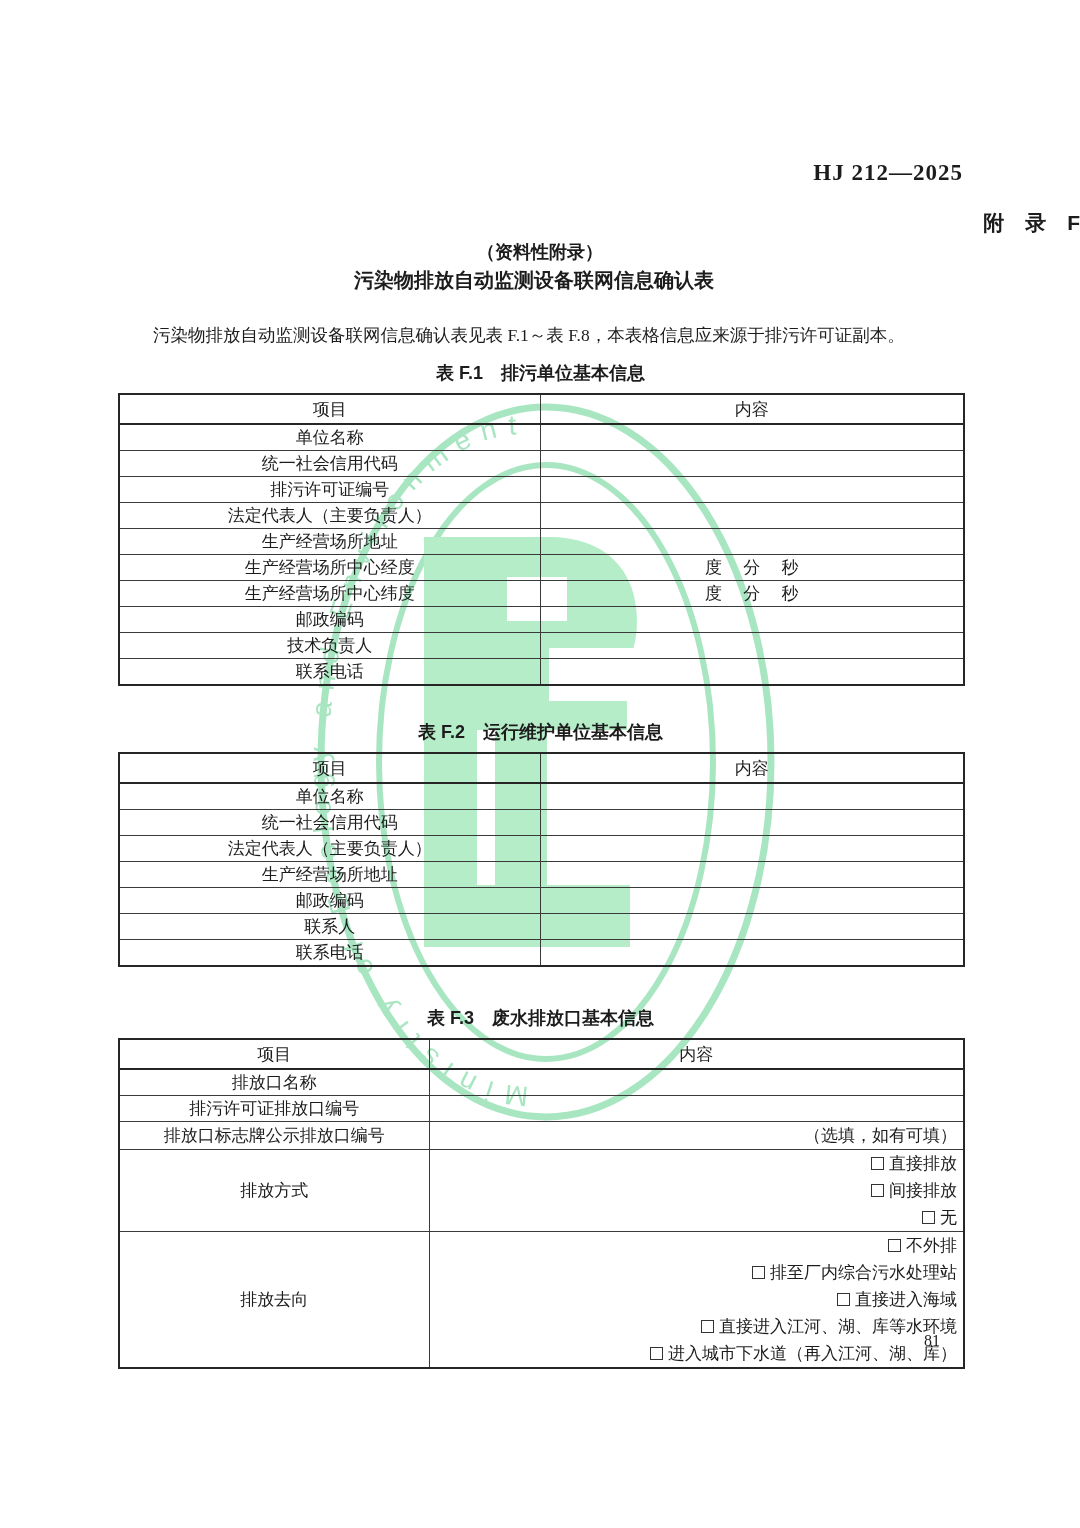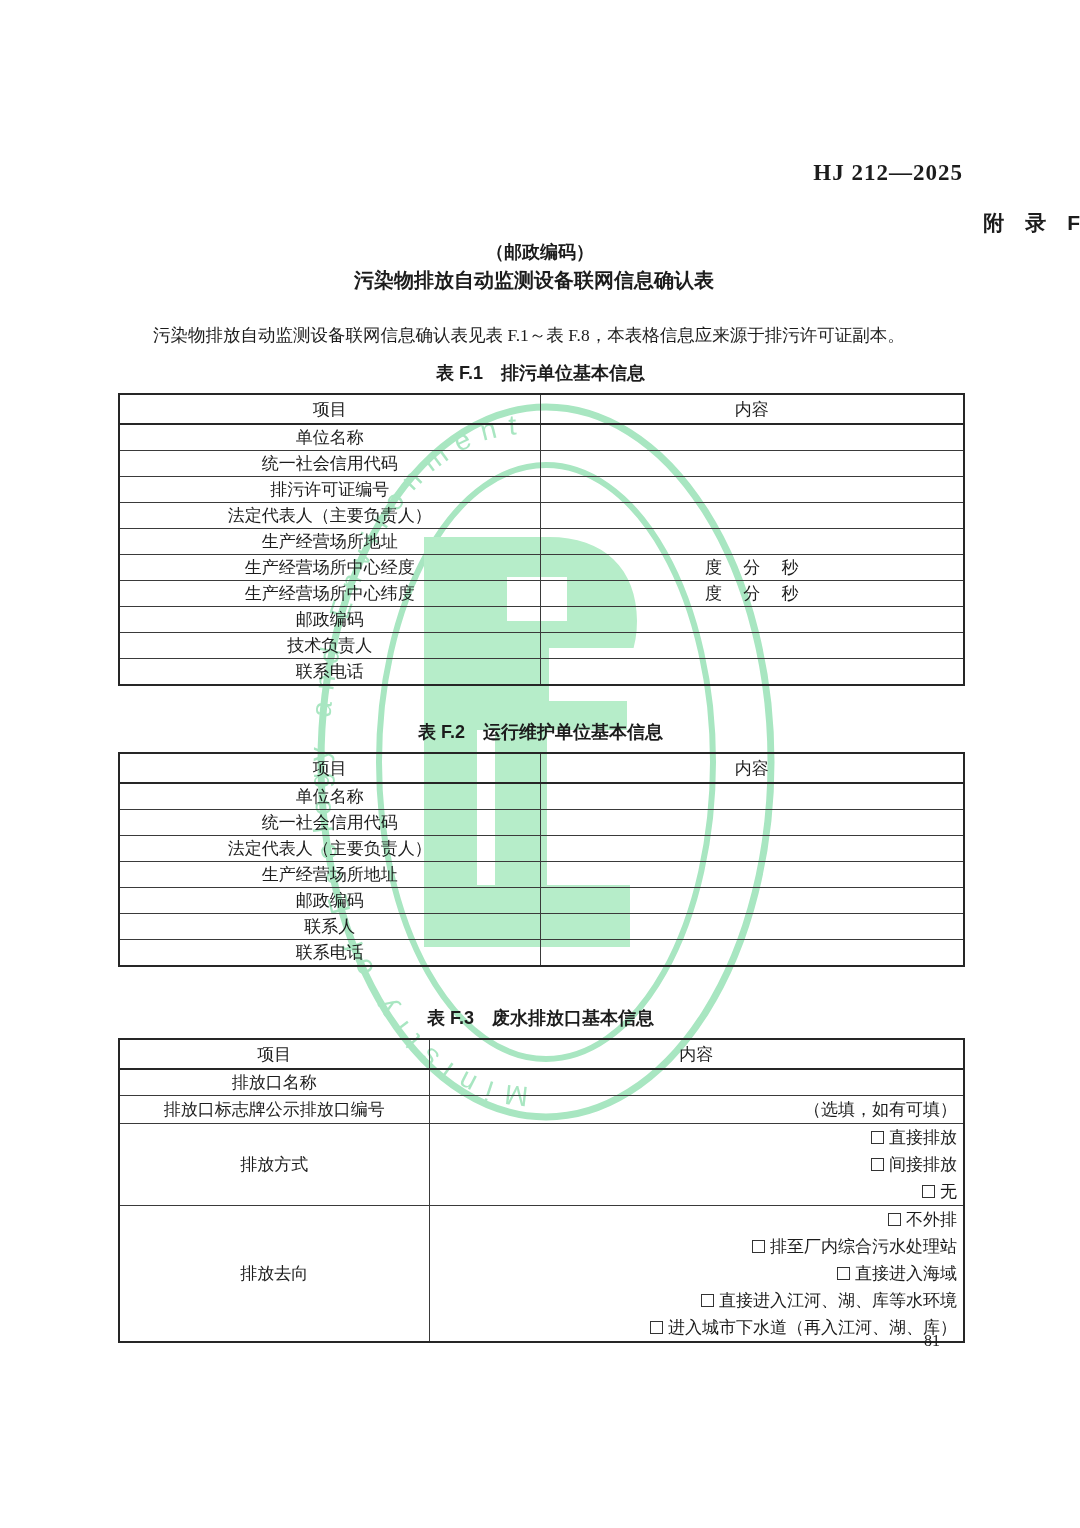--- a/index.html
+++ b/index.html
@@ -121,21 +121,21 @@
       <rect x="549" y="648" width="90" height="57" fill="#ffffff"></rect>
       <rect x="424" y="701" width="203" height="29"></rect>
       <rect x="495" y="730" width="52" height="160"></rect>
       <rect x="424" y="885" width="206" height="62"></rect>
     </g>
   </svg>
 
   <div class="doc-code">HJ 212—2025</div>
 
   <div class="h-appendix">附　录　F</div>
-  <div class="h-note">（邮政编码）</div>
+  <div class="h-note">（资料性附录）</div>
   <div class="h-sub">污染物排放自动监测设备联网信息确认表</div>
 
   <p class="intro">污染物排放自动监测设备联网信息确认表见表 F.1～表 F.8，本表格信息应来源于排污许可证副本。</p>
 
   <div class="tbl-wrap t1">
     <div class="tbl-caption">表 F.1　排污单位基本信息</div>
     <table class="info-table tbl-0">
         <colgroup>
           <col style="width: 421px;">
           <col style="width: 424px;">
@@ -249,20 +249,24 @@
             <th>项目</th>
             <th>内容</th>
           </tr>
         </thead>
         <tbody>
           <tr>
             <td class="label">排放口名称</td>
             <td class="content"></td>
           </tr>
           <tr>
+            <td class="label">排污许可证排放口编号</td>
+            <td class="content"></td>
+          </tr>
+          <tr>
             <td class="label">排放口标志牌公示排放口编号</td>
             <td class="content">
               <div class="opt-line"><span>（选填，如有可填）</span></div>
             </td>
           </tr>
           <tr>
             <td class="label">排放方式</td>
             <td class="content">
               <div class="opt-line"><span class="cb"></span><span>直接排放</span></div>
               <div class="opt-line"><span class="cb"></span><span>间接排放</span></div>

